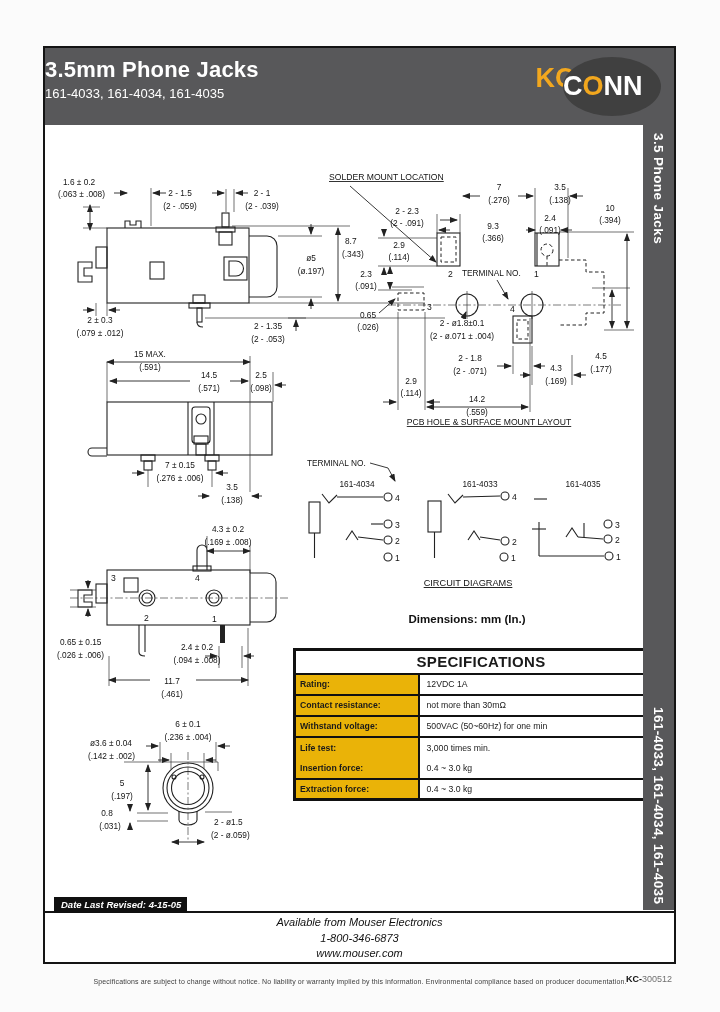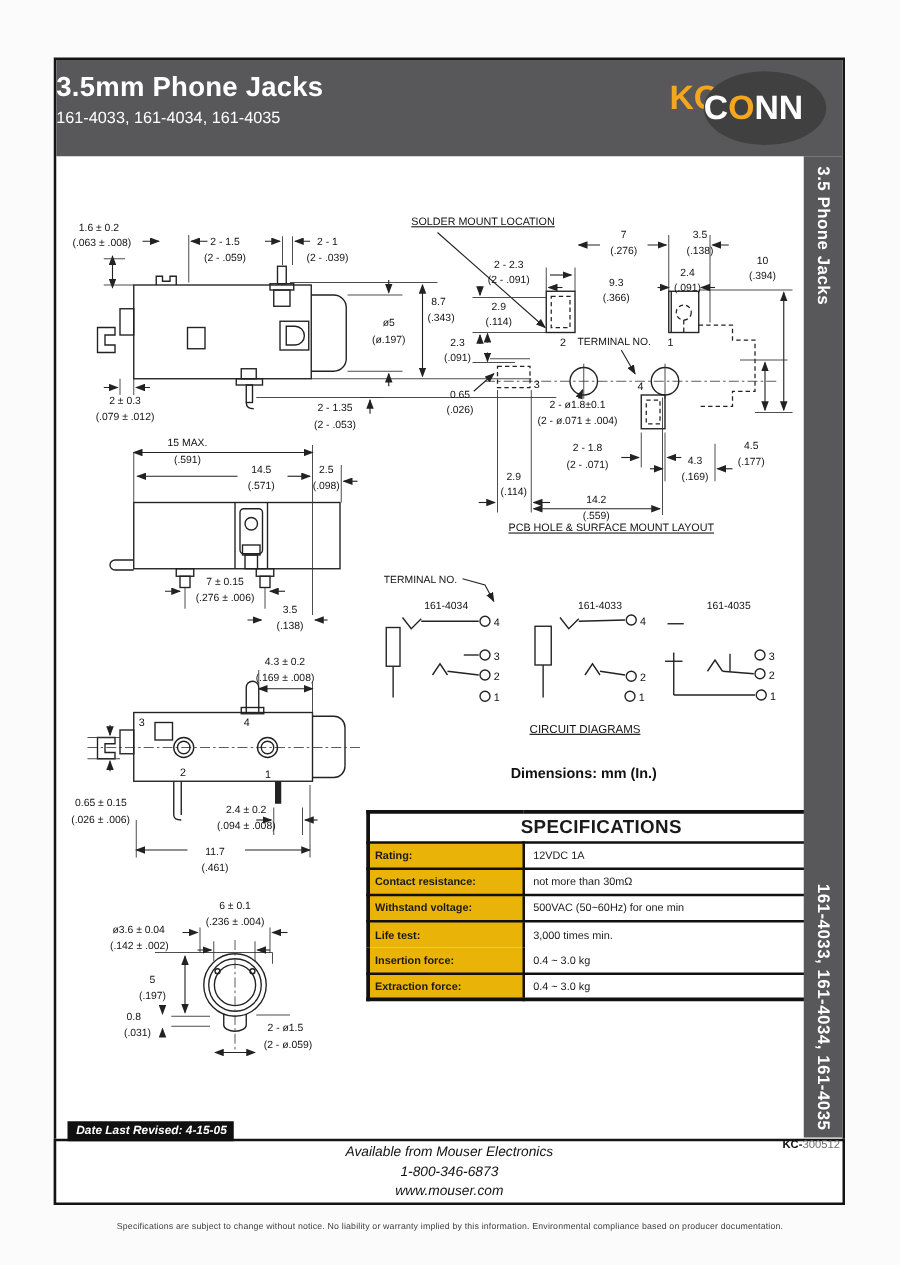--- a/index.html
+++ b/index.html
@@ -54,21 +54,21 @@
   .spec-table tr.gtop td { border-bottom-width:0; }
   .spec-table tr.gbot td { border-top-width:0; }
 
   .date-bar { left:40px; top:897px; width:133px; height:16px; background:#101010;
               color:#fff; font-style:italic; font-weight:bold; font-size:9.5px;
               line-height:16px; padding-left:7px; z-index:5;margin-left:14px; }
   .mouser-box { left:43px; top:911px; width:633px; height:53px; border:2px solid #141414;
                 background:#fff; z-index:4; text-align:center; padding-top:2px; }
   .mouser-box div { font-size:11px; font-weight:normal; font-style:italic;
                     line-height:15.5px; color:#111; }
-  .doc-code { left:598px; top:910px; width:74px; text-align:right; font-size:9px; z-index:6; }
+  .doc-code { left:598px; top:974px; width:74px; text-align:right; font-size:9px; z-index:6; }
   .doc-code b { color:#111; font-weight:bold; }
   .doc-code span { color:#707070; }
 
   .disclaimer { left:0; top:978px; width:720px; text-align:center; font-size:7px;
                 color:#3d3d3d; letter-spacing:0.15px; }
 </style>
 </head>
 <body>
 
 <div class="abs frame"></div>

